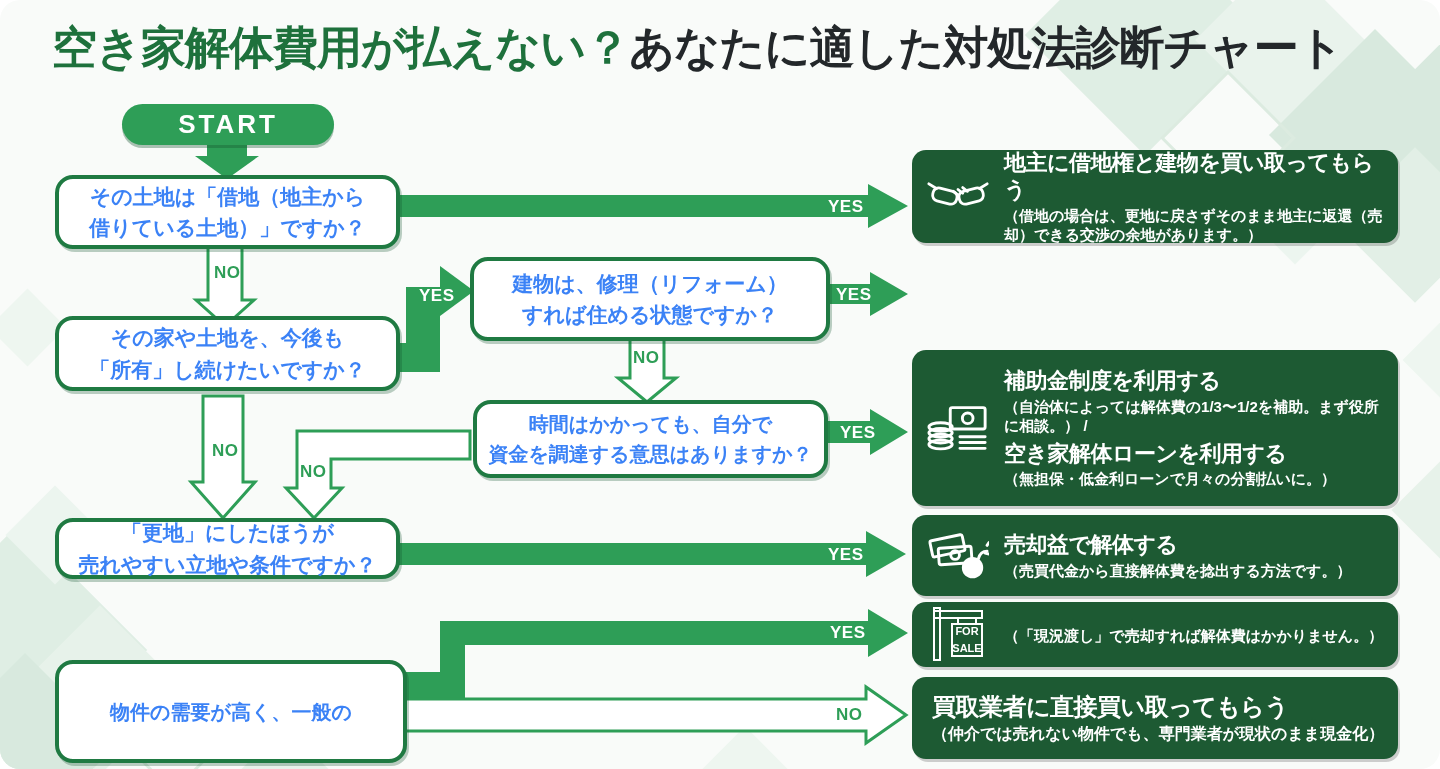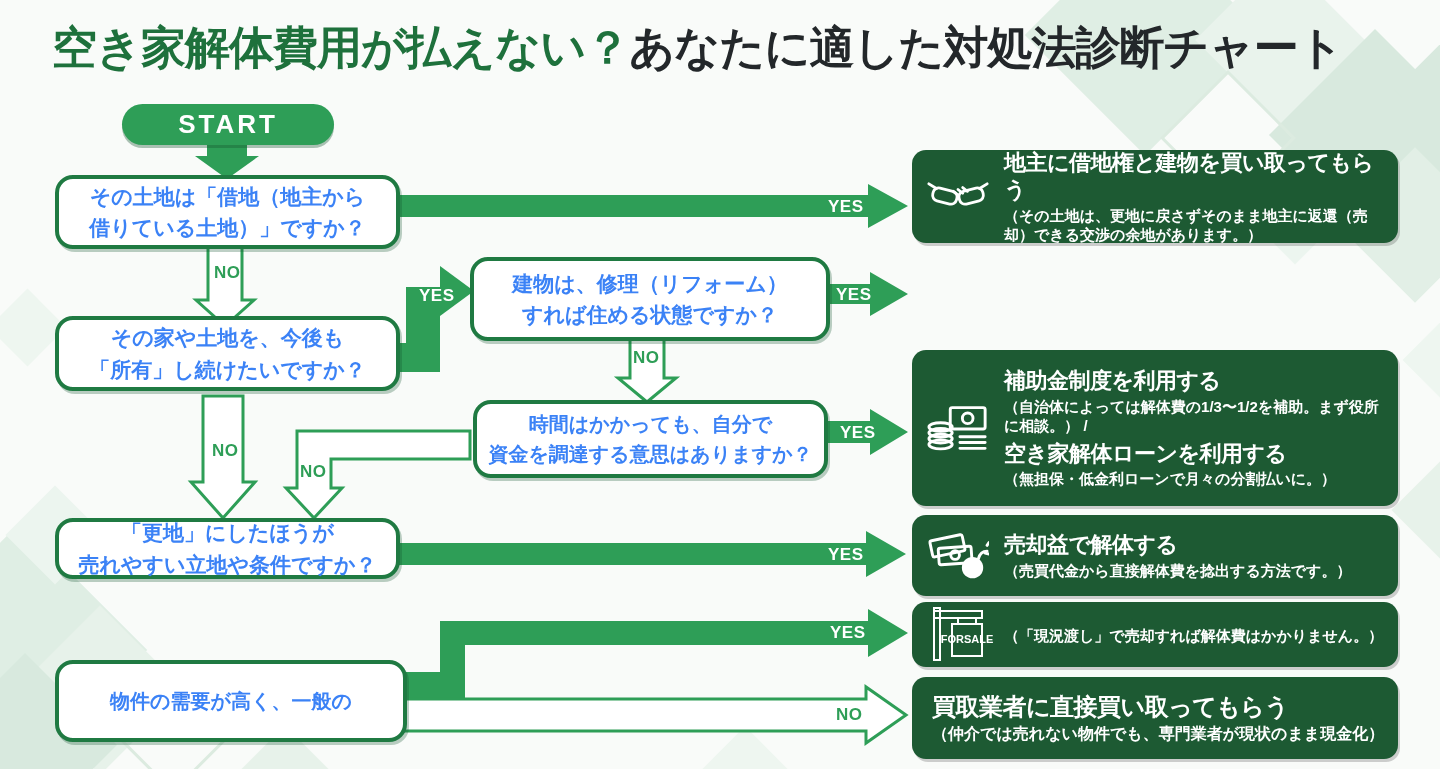--- a/index.html
+++ b/index.html
@@ -1,17 +1,17 @@
 <!DOCTYPE html>
 <html><head>
 <meta charset="utf-8">
 <style>
   html,body{margin:0;padding:0;}
   body{font-family:"Liberation Sans","DejaVu Sans",sans-serif;}
-  #canvas{position:relative;width:1440px;height:769px;background:#f9fbf9;overflow:hidden;}
+  #canvas{position:relative;width:1440px;height:769px;background:#f9fbf9;overflow:hidden;border-radius:20px;}
 
   
   .bg-diamond{position:absolute;transform:rotate(45deg);z-index:0;}
   .bg-diamond.outline{background:transparent !important;border:3px solid #dcebe0;}
 
   
   .title{position:absolute;left:52px;top:18px;font-size:45px;font-weight:900;letter-spacing:-1px;white-space:nowrap;z-index:3;}
   .title .hl{color:#1e713c;}
   .title .rest{color:#23272a;}
 
@@ -42,21 +42,21 @@
   .r-noicon{padding-left:20px;}
   .r-group{margin:4px 0;}
 
   
   .fs-icon{position:relative;width:62px;height:56px;}
   .fs-post{position:absolute;left:6px;top:0;width:8px;height:54px;border:2px solid #fff;box-sizing:border-box;}
   .fs-arm{position:absolute;left:6px;top:3px;width:50px;height:9px;border:2px solid #fff;box-sizing:border-box;}
   .fs-hook1,.fs-hook2{position:absolute;top:11px;width:2px;height:5px;background:#fff;}
   .fs-hook1{left:30px;} .fs-hook2{left:48px;}
   .fs-sign{position:absolute;left:24px;top:16px;width:32px;height:34px;border:2px solid #fff;box-sizing:border-box;
-    display:flex;align-items:center;justify-content:center;font-size:11px;font-weight:800;line-height:1.1;color:#fff;}
+    display:flex;flex-direction:column;align-items:center;justify-content:space-between;font-size:11px;font-weight:800;line-height:1.1;color:#fff;}
 
   
   .lbl{position:absolute;font-weight:800;font-size:17px;z-index:4;letter-spacing:.5px;}
   .lbl.yes{color:#fff;}
   .lbl.no{color:#2e9e57;}
 
   svg.icon{stroke:#fff;fill:none;stroke-width:3;stroke-linecap:round;stroke-linejoin:round;}
 </style>
 </head>
 <body>
@@ -121,36 +121,36 @@
     <span class="q-line">すれば住める状態ですか？</span>
   </div>
   <div class="q-box q-small" style="left:473px;top:400px;width:355px;height:78px;">
     <span class="q-line">時間はかかっても、自分で</span>
     <span class="q-line">資金を調達する意思はありますか？</span>
   </div>
   <div class="q-box" style="left:55px;top:518px;width:345px;height:61px;">
     <span class="q-line">「更地」にしたほうが</span>
     <span class="q-line">売れやすい立地や条件ですか？</span>
   </div>
-  <div class="q-box q-small" style="left:55px;top:660px;width:352px;height:82px;">
+  <div class="q-box q-small" style="left:55px;top:660px;width:352px;height:103px;">
     <span class="q-line">物件の需要が高く、一般の</span>
   </div>
 
   <div class="r-box" style="top:150px;height:93px;">
     <div class="r-icon">
       <svg class="icon" width="62" height="46" viewBox="0 0 66 46">
         <rect x="6" y="15" width="26" height="14" rx="6" transform="rotate(14 19 22)"></rect>
         <rect x="34" y="15" width="26" height="14" rx="6" transform="rotate(-14 47 22)"></rect>
         <path d="M28 17 l5 4 M33 15 l5 4 M38 13 l5 4"></path>
         <path d="M2 9 l8 5 M64 9 l-8 5"></path>
       </svg>
     </div>
     <div class="r-text">
       <div class="r-title">地主に借地権と建物を買い取ってもらう</div>
-      <div class="r-sub">（その土地は、更地に戻さずそのまま地主に返還（売却）できる交渉の余地があります。）</div>
+      <div class="r-sub">（借地の場合は、更地に戻さずそのまま地主に返還（売却）できる交渉の余地があります。）</div>
     </div>
   </div>
 
 
   <div class="r-box" style="top:350px;height:156px;">
     <div class="r-icon">
       <svg class="icon" width="62" height="54" viewBox="0 0 64 54">
         <rect x="24" y="6" width="36" height="22" rx="2"></rect>
         <circle cx="42" cy="17" r="5.5"></circle>
         <ellipse cx="14" cy="26" rx="12" ry="4.5"></ellipse>

